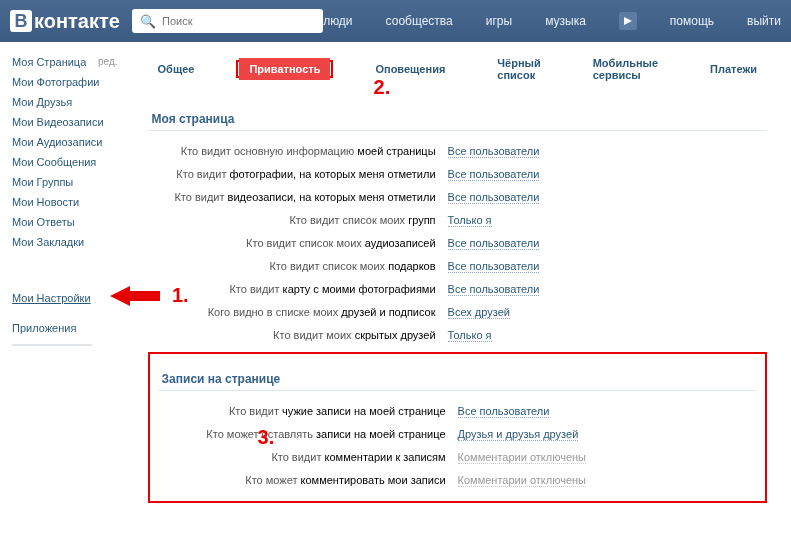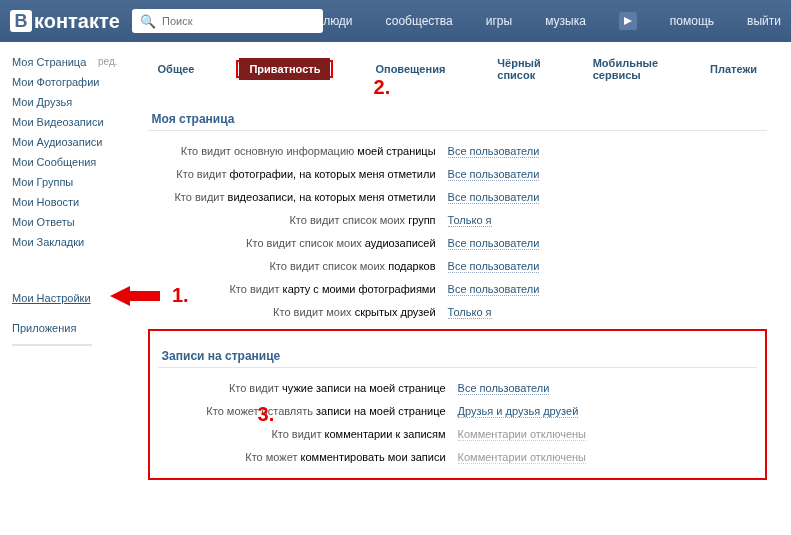--- a/index.html
+++ b/index.html
@@ -18,21 +18,21 @@
   .side-item { display: flex; justify-content: space-between; padding: 4px 6px 4px 0; color: #2b587a; cursor: pointer; font-size: 11px; }
   .side-edit { color: #999; font-size: 10px; }
   .side-gap { height: 10px; }
   .side-hr { border-top: 2px solid #e0e4e8; margin: 6px 0 0 0; width: 80px; }
   .arrow-ann { position: relative; margin-top: 36px; }
   .arrow { position: absolute; left: 98px; top: -4px; }
   .ann-num { color: #e60000; font-weight: bold; font-size: 20px; font-family: Arial; }
   .main { flex: 1; padding: 8px 24px; position: relative; }
   .tabs-wrap { display: flex; gap: 32px; align-items: center; padding: 2px 0 8px 0; }
   .tab { color: #2b587a; padding: 5px 10px; font-weight: bold; font-size: 11px; cursor: pointer; }
-  .tab.active { background: #7f1d1d; color: #fff; }
+  .tab.active { background: #ef4444; color: #fff; }
   .tab-hl { border: 2px solid #e60000; padding: 1px; display: inline-block; }
   .ann2 { position: absolute; left: 250px; top: 34px; }
   .section { margin: 18px 0 10px 0; }
   .section-title { color: #36638e; font-weight: bold; font-size: 12px; border-bottom: 1px solid #dfe6ec; padding-bottom: 4px; margin-bottom: 14px; padding-left: 4px; }
   .row { display: flex; align-items: baseline; margin-bottom: 10px; }
   .row-label { width: 300px; text-align: right; color: #555; padding-right: 12px; font-size: 11px; }
   .row-label b { color: #000; font-weight: normal; }
   .row-val { color: #2b587a; font-size: 11px; cursor: pointer; border-bottom: 1px dotted #8fa6c2; }
   .row-val.disabled { color: #999; border-bottom: 1px dotted #ccc; }
   .box-red { border: 2px solid #e60000; padding: 16px 8px 4px 8px; position: relative; }
@@ -152,20 +152,24 @@
           </div>
           <div class="row">
             <div class="row-label">Кто видит список моих <b>подарков</b></div>
             <span class="row-val">Все пользователи</span>
           </div>
           <div class="row">
             <div class="row-label">Кто видит <b>карту с моими фотографиями</b></div>
             <span class="row-val">Все пользователи</span>
           </div>
           <div class="row">
+            <div class="row-label">Кого видно в списке моих <b>друзей и подписок</b></div>
+            <span class="row-val">Всех друзей</span>
+          </div>
+          <div class="row">
             <div class="row-label">Кто видит моих <b>скрытых друзей</b></div>
             <span class="row-val">Только я</span>
           </div>
         </div>
     </div>
 
     <div class="box-red">
       <div class="section" style="margin-top:2px">
         <div class="section-title">Записи на странице</div>
         <div id="sec2-rows">

